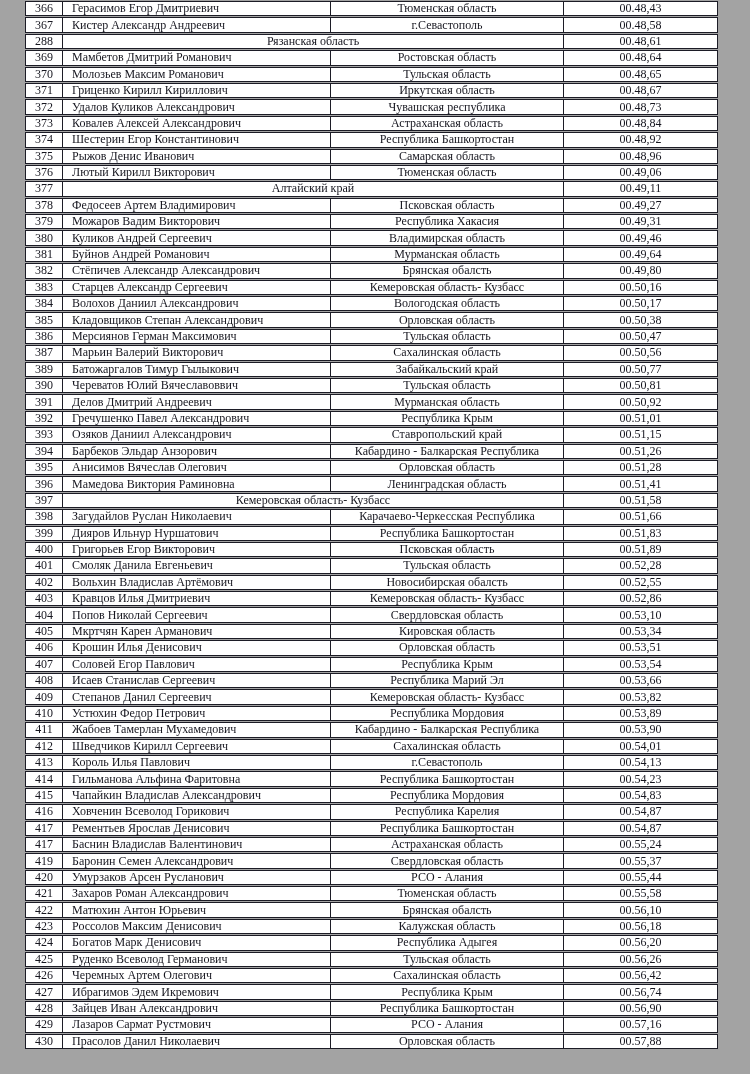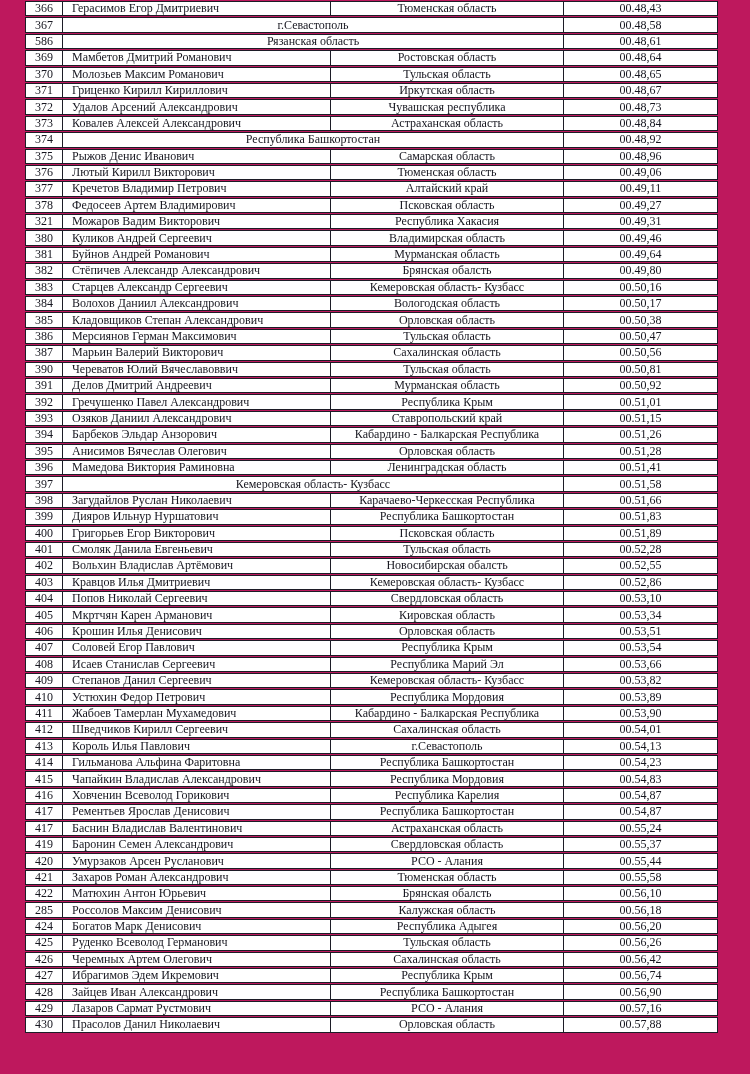--- a/index.html
+++ b/index.html
@@ -1,21 +1,21 @@
 <!DOCTYPE html>
 <html><head>
 <meta charset="utf-8">
 <style>
   * { box-sizing: border-box; margin: 0; padding: 0; }
   html, body { width: 750px; height: 1074px; background: #ffffff; }
   .page {
     position: relative;
     width: 750px;
     height: 1074px;
-    background: #be185d;
+    background: #a3a3a3;
     font-family: "Liberation Serif", "DejaVu Serif", serif;
     overflow: hidden;
   }
   .results-table {
     position: absolute;
     left: 25px;
     top: 1px;
     width: 693px;
   }
   .row {
@@ -62,25 +62,26 @@
 <div class="page">
   <div class="results-table">
       <div class="row">
         <div class="cell rank">366</div>
         <div class="cell name">Герасимов Егор Дмитриевич</div>
         <div class="cell region">Тюменская область</div>
         <div class="cell time">00.48,43</div>
       </div>
       <div class="row">
         <div class="cell rank">367</div>
+        <div class="cell name">Кистер Александр Андреевич</div>
         <div class="cell region">г.Севастополь</div>
         <div class="cell time">00.48,58</div>
       </div>
       <div class="row">
-        <div class="cell rank">586</div>
+        <div class="cell rank">288</div>
         <div class="cell region">Рязанская область</div>
         <div class="cell time">00.48,61</div>
       </div>
       <div class="row">
         <div class="cell rank">369</div>
         <div class="cell name">Мамбетов Дмитрий Романович</div>
         <div class="cell region">Ростовская область</div>
         <div class="cell time">00.48,64</div>
       </div>
       <div class="row">
@@ -90,61 +91,61 @@
         <div class="cell time">00.48,65</div>
       </div>
       <div class="row">
         <div class="cell rank">371</div>
         <div class="cell name">Гриценко Кирилл Кириллович</div>
         <div class="cell region">Иркутская область</div>
         <div class="cell time">00.48,67</div>
       </div>
       <div class="row">
         <div class="cell rank">372</div>
-        <div class="cell name">Удалов Арсений Александрович</div>
+        <div class="cell name">Удалов Куликов Александрович</div>
         <div class="cell region">Чувашская республика</div>
         <div class="cell time">00.48,73</div>
       </div>
       <div class="row">
         <div class="cell rank">373</div>
         <div class="cell name">Ковалев Алексей Александрович</div>
         <div class="cell region">Астраханская область</div>
         <div class="cell time">00.48,84</div>
       </div>
       <div class="row">
         <div class="cell rank">374</div>
+        <div class="cell name">Шестерин Егор Константинович</div>
         <div class="cell region">Республика Башкортостан</div>
         <div class="cell time">00.48,92</div>
       </div>
       <div class="row">
         <div class="cell rank">375</div>
         <div class="cell name">Рыжов Денис Иванович</div>
         <div class="cell region">Самарская область</div>
         <div class="cell time">00.48,96</div>
       </div>
       <div class="row">
         <div class="cell rank">376</div>
         <div class="cell name">Лютый Кирилл Викторович</div>
         <div class="cell region">Тюменская область</div>
         <div class="cell time">00.49,06</div>
       </div>
       <div class="row">
         <div class="cell rank">377</div>
-        <div class="cell name">Кречетов Владимир Петрович</div>
         <div class="cell region">Алтайский край</div>
         <div class="cell time">00.49,11</div>
       </div>
       <div class="row">
         <div class="cell rank">378</div>
         <div class="cell name">Федосеев Артем Владимирович</div>
         <div class="cell region">Псковская область</div>
         <div class="cell time">00.49,27</div>
       </div>
       <div class="row">
-        <div class="cell rank">321</div>
+        <div class="cell rank">379</div>
         <div class="cell name">Можаров Вадим Викторович</div>
         <div class="cell region">Республика Хакасия</div>
         <div class="cell time">00.49,31</div>
       </div>
       <div class="row">
         <div class="cell rank">380</div>
         <div class="cell name">Куликов Андрей Сергеевич</div>
         <div class="cell region">Владимирская область</div>
         <div class="cell time">00.49,46</div>
       </div>
@@ -184,20 +185,26 @@
         <div class="cell region">Тульская область</div>
         <div class="cell time">00.50,47</div>
       </div>
       <div class="row">
         <div class="cell rank">387</div>
         <div class="cell name">Марьин Валерий Викторович</div>
         <div class="cell region">Сахалинская область</div>
         <div class="cell time">00.50,56</div>
       </div>
       <div class="row">
+        <div class="cell rank">389</div>
+        <div class="cell name">Батожаргалов Тимур Гылыкович</div>
+        <div class="cell region">Забайкальский край</div>
+        <div class="cell time">00.50,77</div>
+      </div>
+      <div class="row">
         <div class="cell rank">390</div>
         <div class="cell name">Череватов Юлий Вячеславоввич</div>
         <div class="cell region">Тульская область</div>
         <div class="cell time">00.50,81</div>
       </div>
       <div class="row">
         <div class="cell rank">391</div>
         <div class="cell name">Делов Дмитрий Андреевич</div>
         <div class="cell region">Мурманская область</div>
         <div class="cell time">00.50,92</div>
@@ -381,21 +388,21 @@
         <div class="cell region">Тюменская область</div>
         <div class="cell time">00.55,58</div>
       </div>
       <div class="row">
         <div class="cell rank">422</div>
         <div class="cell name">Матюхин Антон Юрьевич</div>
         <div class="cell region">Брянская обалсть</div>
         <div class="cell time">00.56,10</div>
       </div>
       <div class="row">
-        <div class="cell rank">285</div>
+        <div class="cell rank">423</div>
         <div class="cell name">Россолов Максим Денисович</div>
         <div class="cell region">Калужская область</div>
         <div class="cell time">00.56,18</div>
       </div>
       <div class="row">
         <div class="cell rank">424</div>
         <div class="cell name">Богатов Марк Денисович</div>
         <div class="cell region">Республика Адыгея</div>
         <div class="cell time">00.56,20</div>
       </div>

